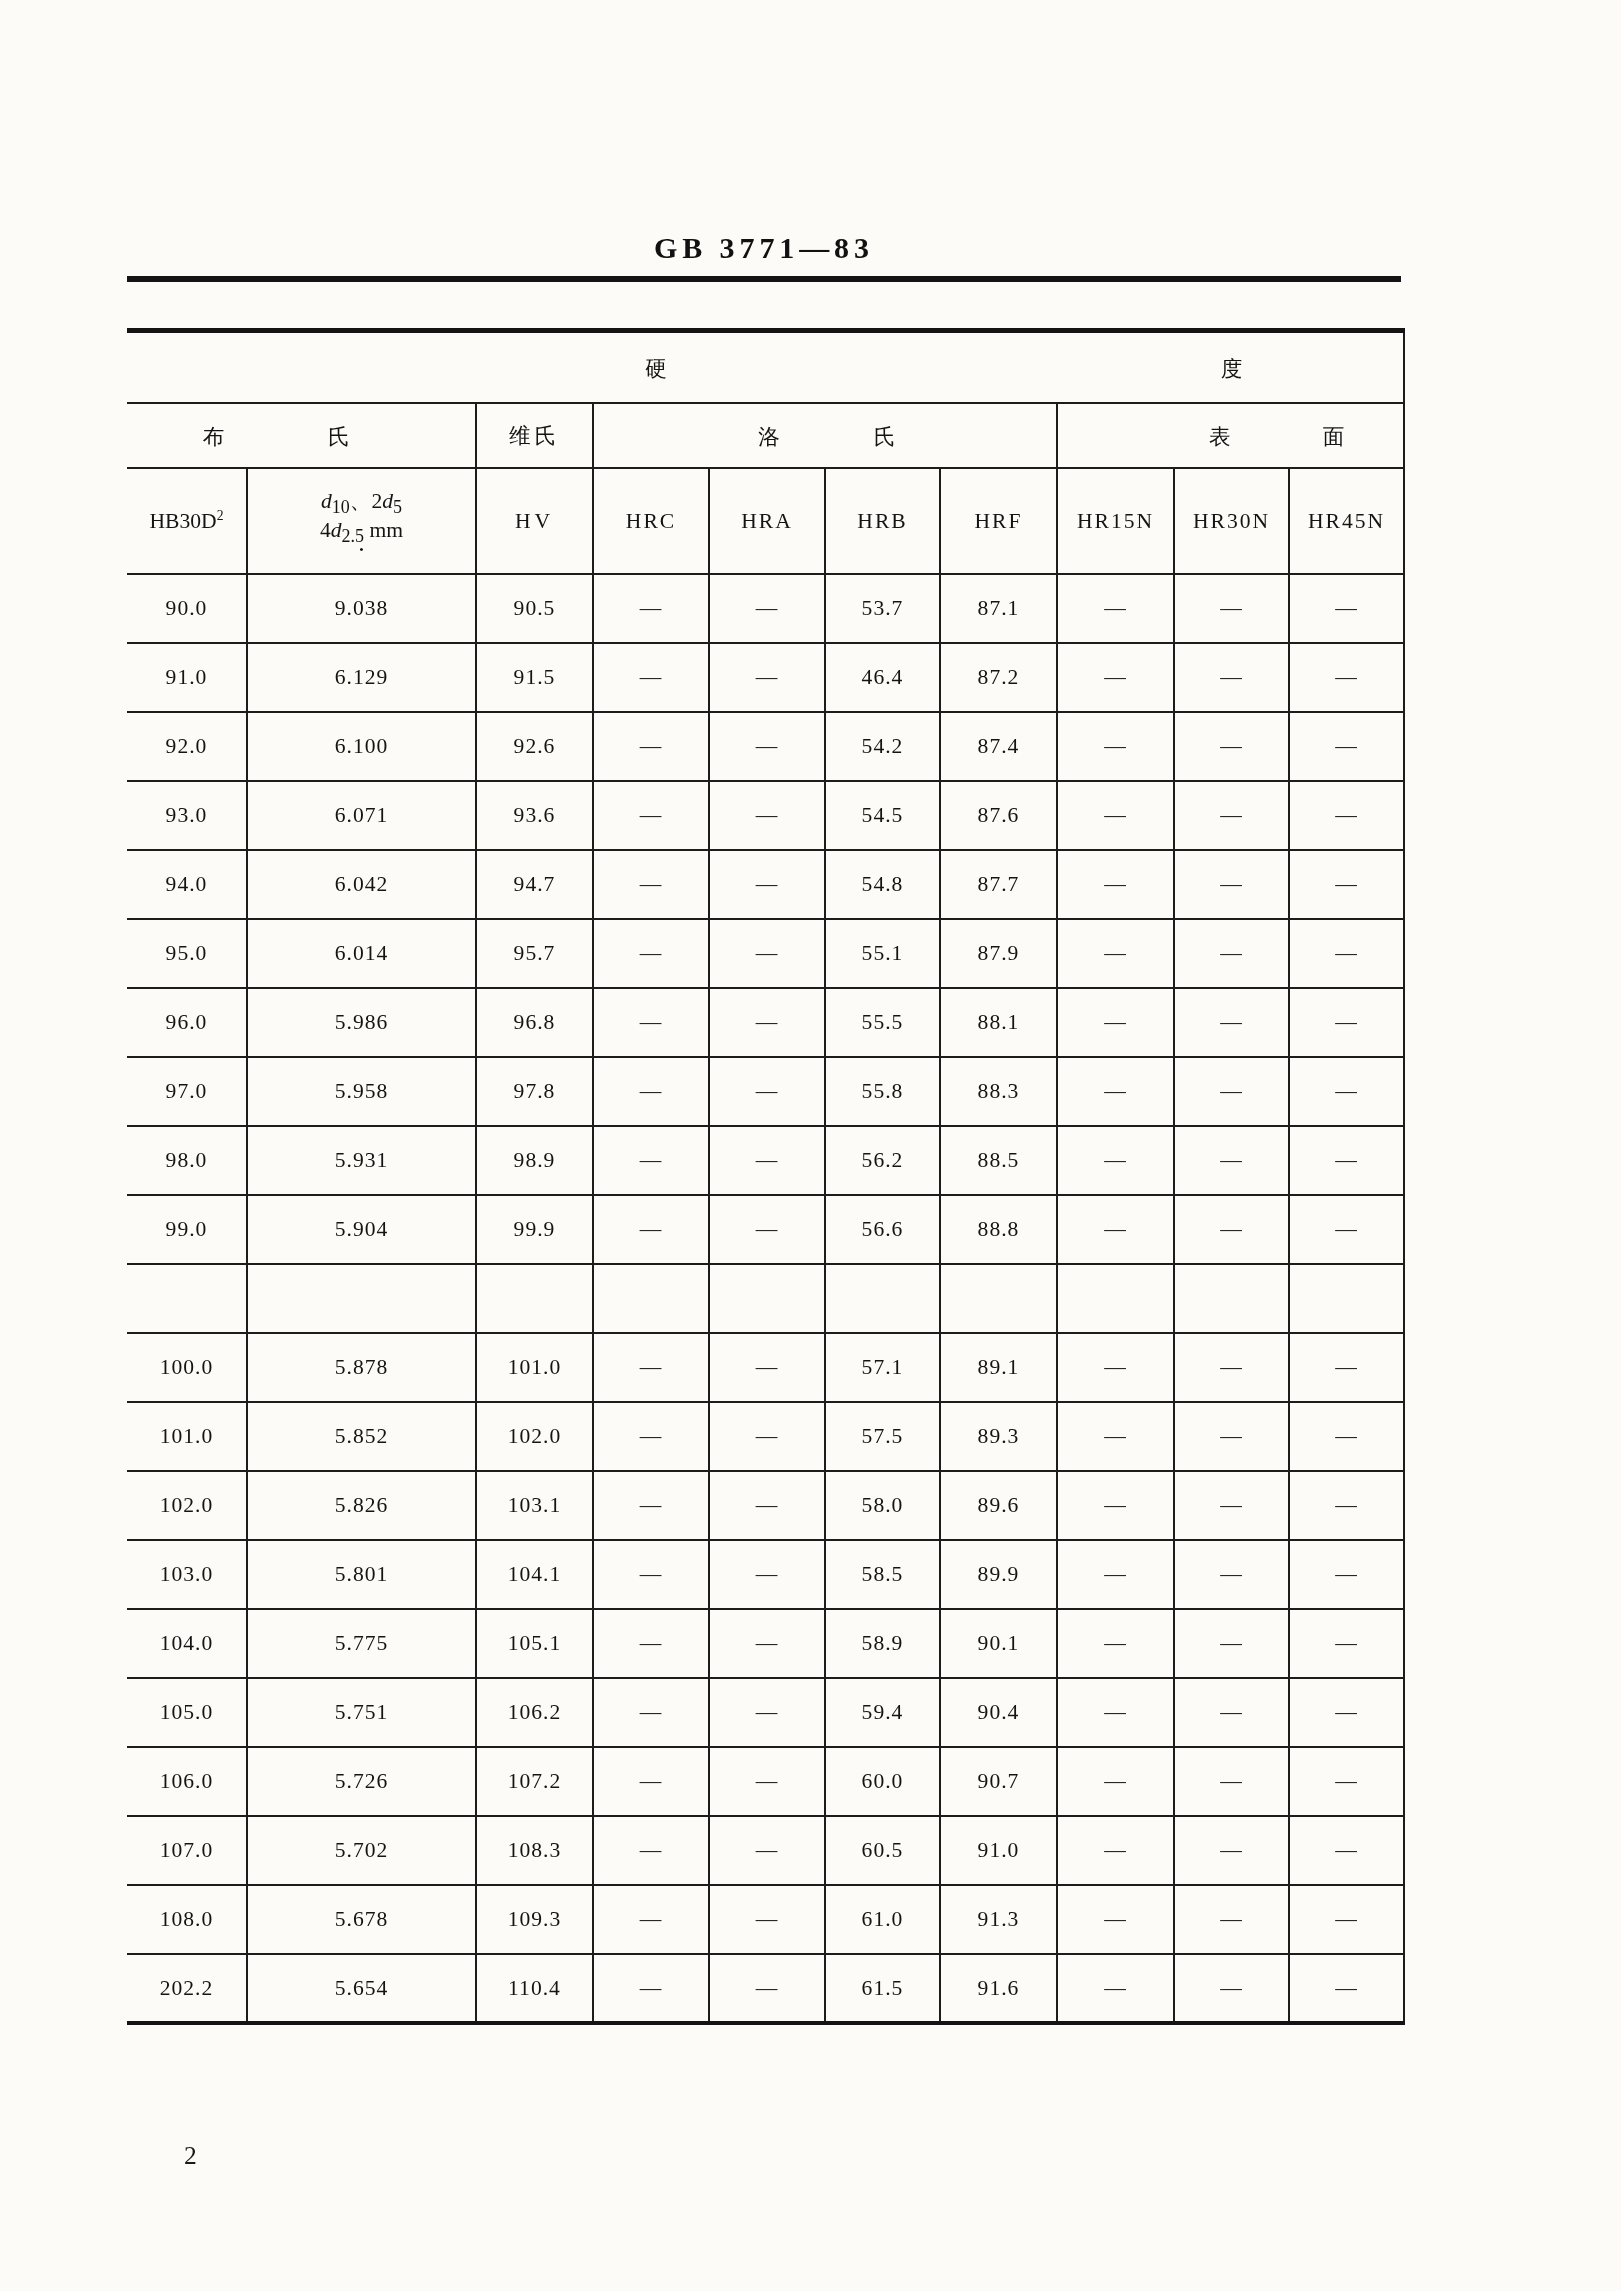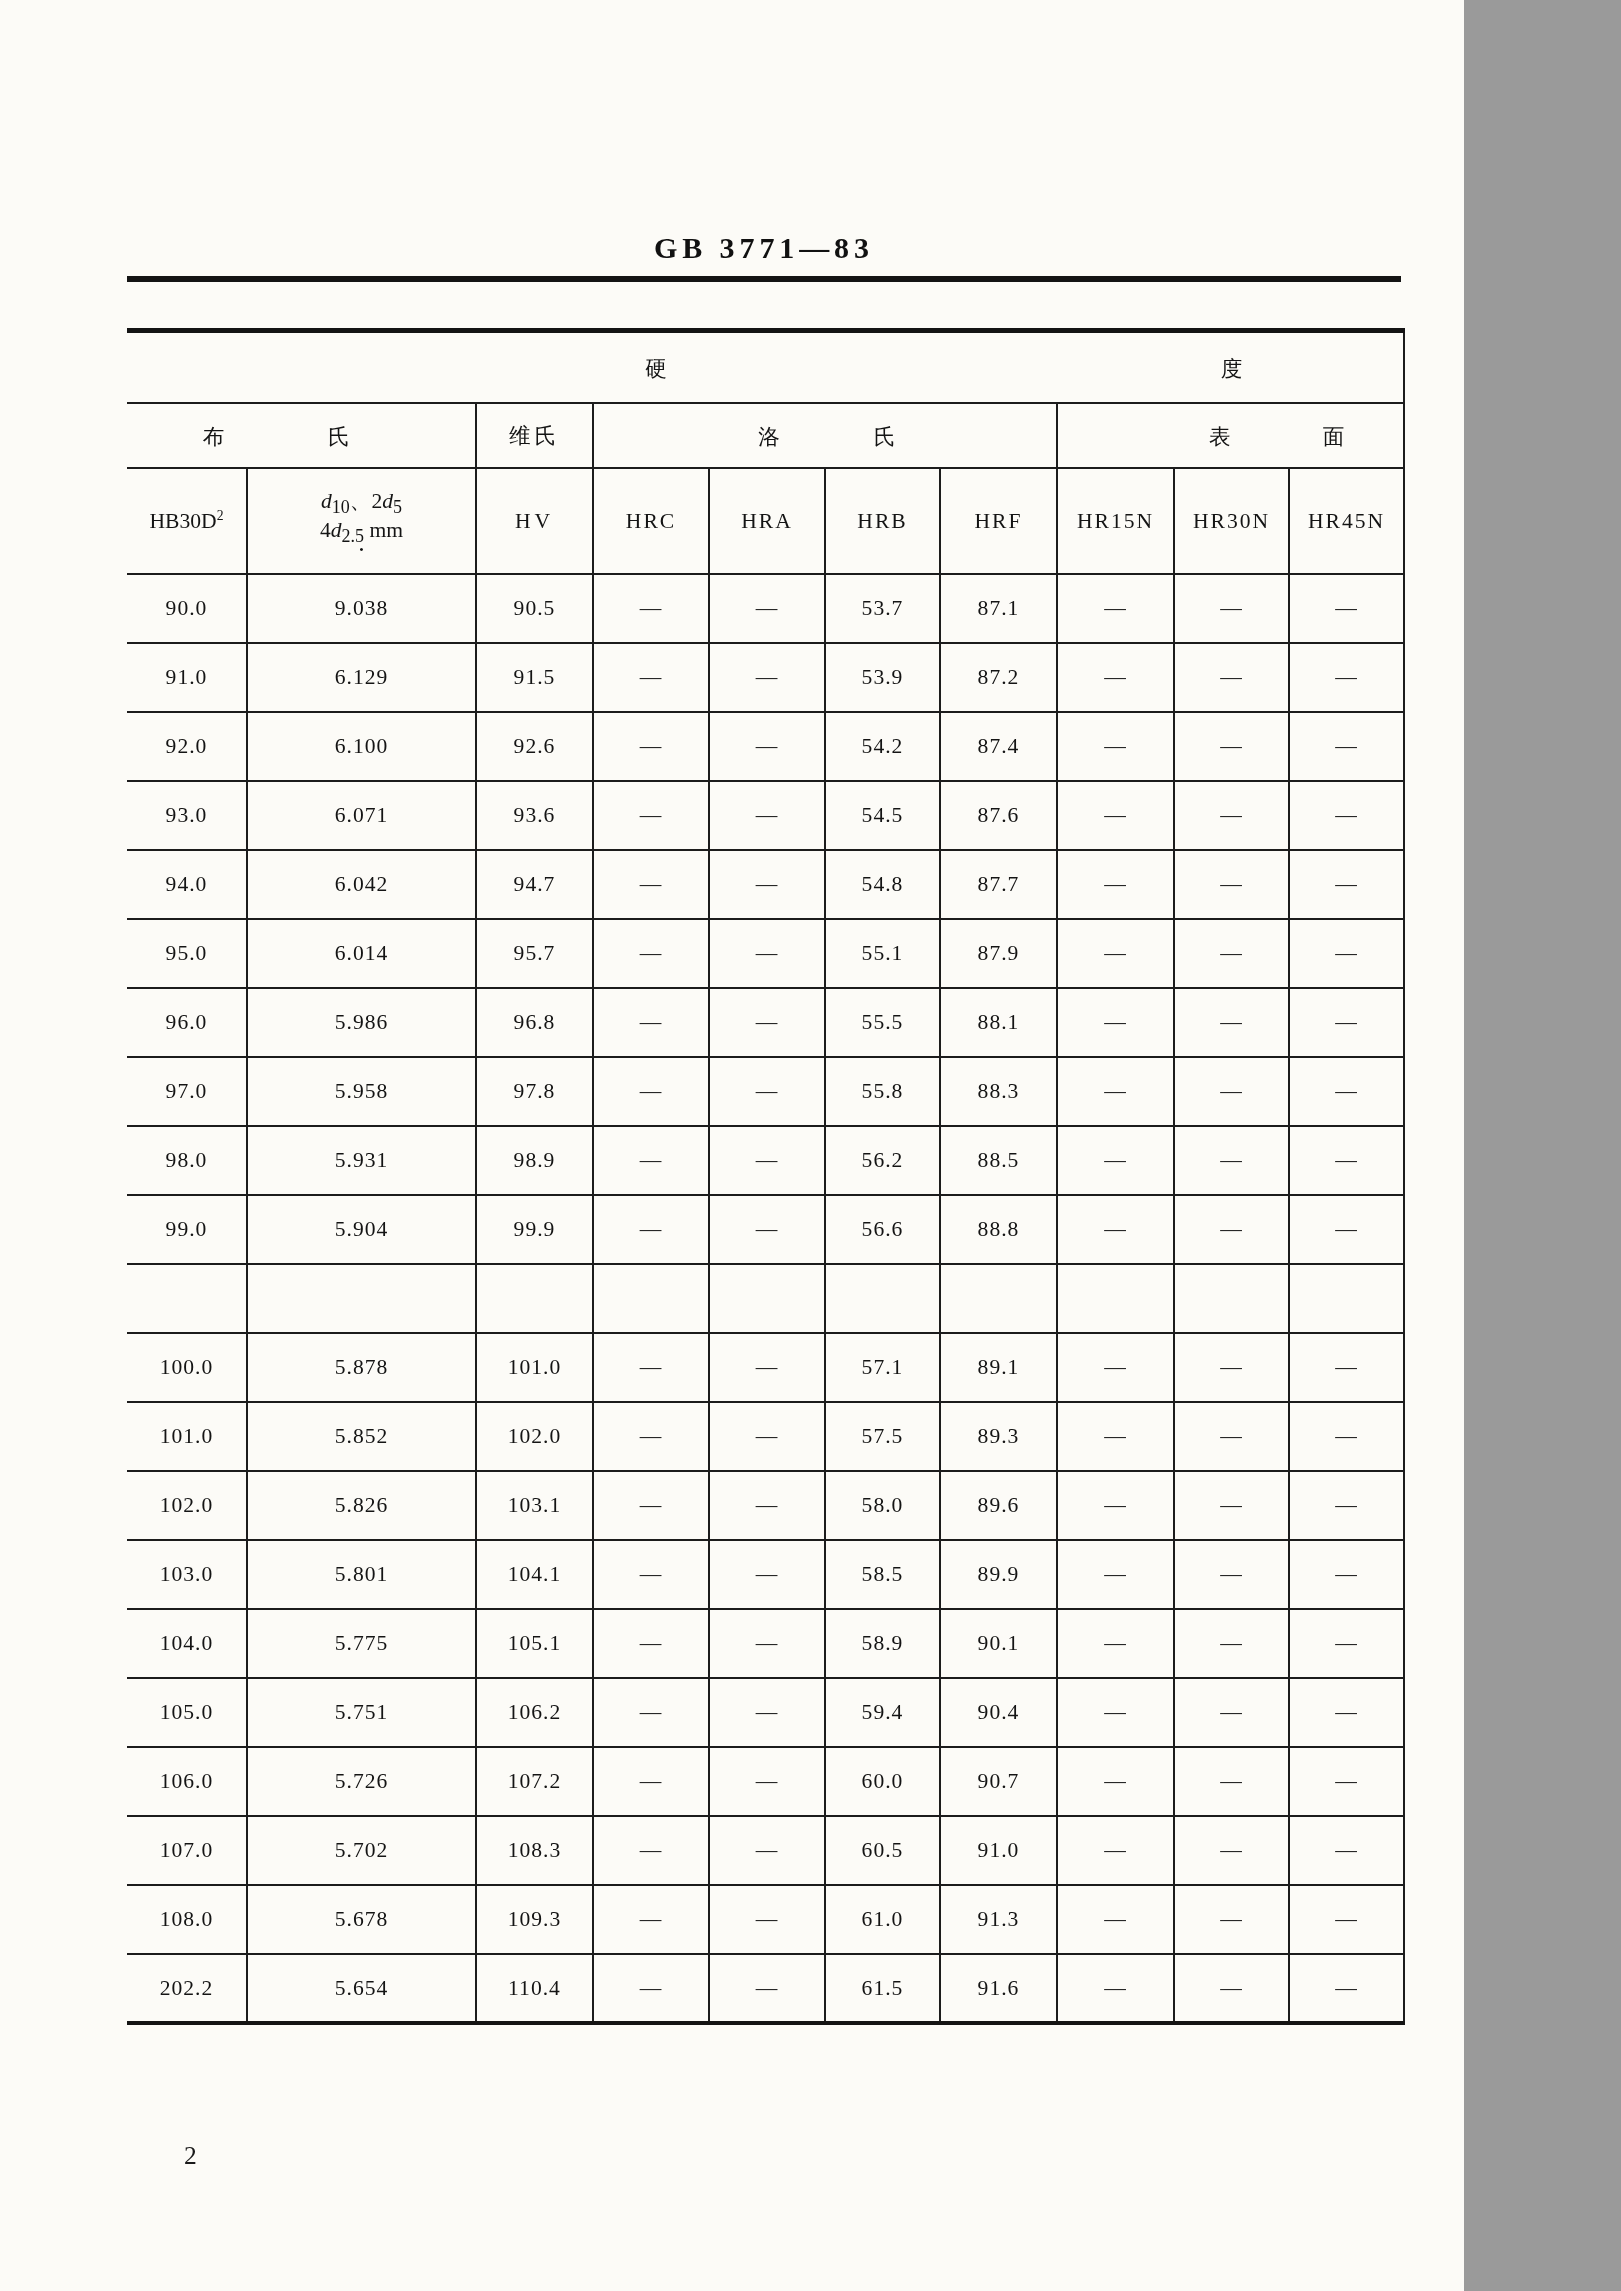--- a/index.html
+++ b/index.html
@@ -1,18 +1,18 @@
 <!DOCTYPE html>
 <html><head>
 <meta charset="utf-8">
 <style>
   html,body{margin:0;padding:0;background:#9a9a9a;}
   .page{
     position:relative;
-    width:1464px;height:2292px;
+    width:1621px;height:2292px;
     background:#fcfbf7;
     font-family:"Liberation Serif","DejaVu Serif",serif;
     color:#161616;
     overflow:hidden;
   }
   .doc-title{
     position:absolute;
     top:231px;left:127px;width:1274px;
     text-align:center;
     font-size:30px;font-weight:bold;
@@ -151,21 +151,21 @@
           <td>—</td>
           <td>—</td>
           <td>—</td>
         </tr>
         <tr>
           <td>91.0</td>
           <td>6.129</td>
           <td>91.5</td>
           <td>—</td>
           <td>—</td>
-          <td>53.9</td>
+          <td>46.4</td>
           <td>87.2</td>
           <td>—</td>
           <td>—</td>
           <td>—</td>
         </tr>
         <tr>
           <td>92.0</td>
           <td>6.100</td>
           <td>92.6</td>
           <td>—</td>

